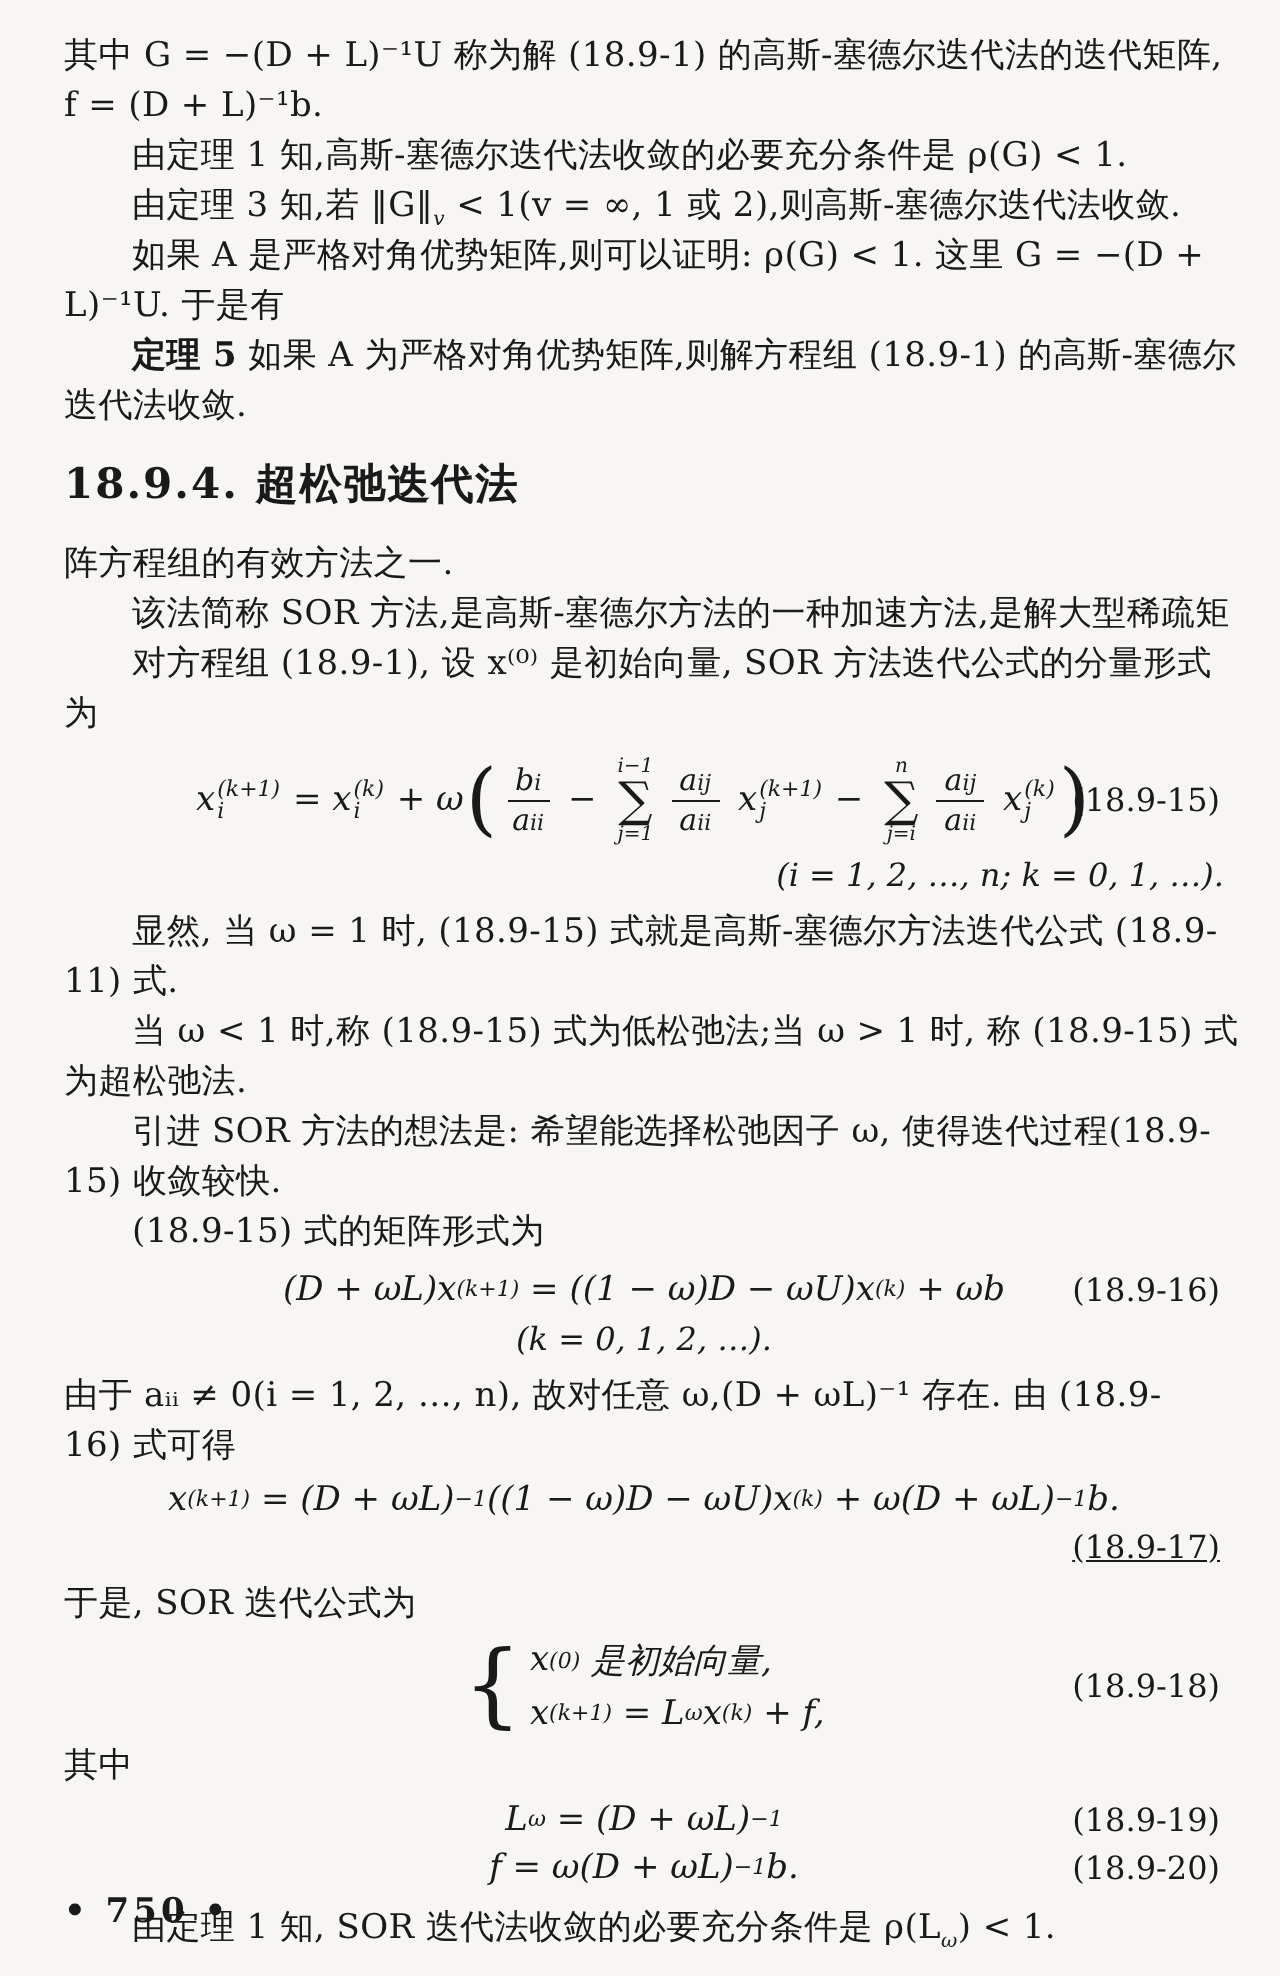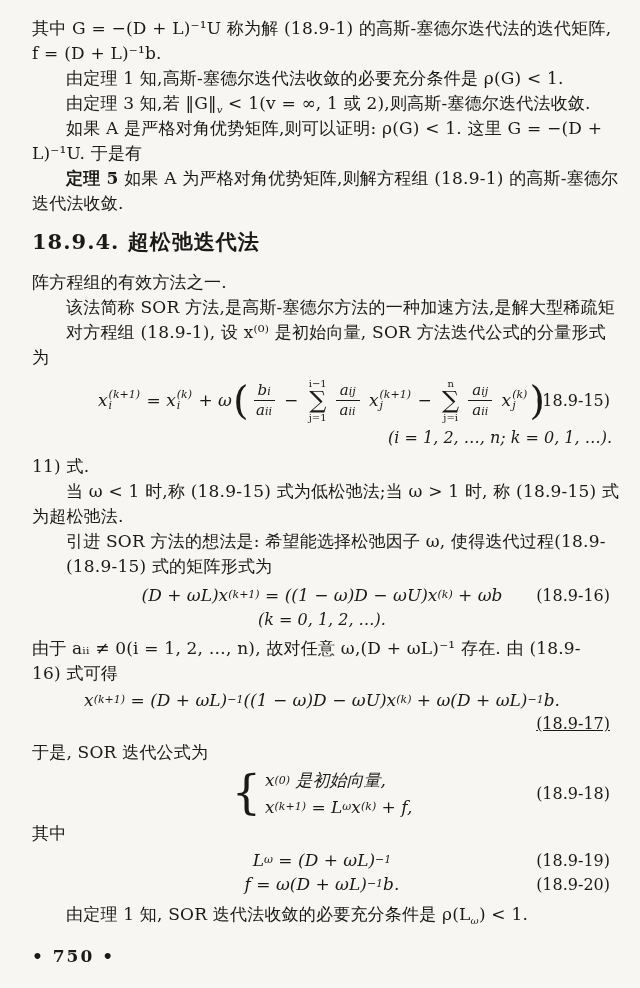--- a/index.html
+++ b/index.html
@@ -32,21 +32,21 @@
   
   .math{display:inline-flex;align-items:center;font-style:italic;font-size:17px;}
   .math .mt{white-space:pre;}
   .math sup{font-size:11px;font-style:italic;}
   .math sub{font-size:11px;font-style:italic;}
   .ss{display:inline-flex;flex-direction:column;align-items:flex-start;font-size:11px;line-height:1.05;margin:0 1px 0 1px;}
   .frac{display:inline-flex;flex-direction:column;align-items:center;font-size:15px;margin:0 4px;line-height:1.15;}
   .frac .num{border-bottom:1.2px solid #1a1a1a;padding:0 4px 1px 4px;display:inline-flex;align-items:baseline;}
   .frac .den{padding-top:1px;display:inline-flex;align-items:baseline;}
   .sum{display:inline-flex;flex-direction:column;align-items:center;margin:0 5px;font-style:normal;line-height:1;}
-  .sum .lim{font-size:10px;line-height:1.1;}
+  .sum .lim{font-size:10px;font-style:italic;line-height:1.1;}
   .sum .sigma{font-size:24px;line-height:0.95;}
   .big{font-size:40px;font-weight:400;font-style:normal;line-height:0.9;margin:0 1px;}
   .brace{font-size:46px;font-weight:400;font-style:normal;line-height:0.9;margin-right:4px;}
   .cases{display:inline-flex;flex-direction:column;align-items:flex-start;gap:5px;}
   .cases .crow{display:inline-flex;align-items:center;}
   .pagenum{position:absolute;left:32px;bottom:22px;font-size:17px;font-weight:bold;letter-spacing:2px;}
 </style>
 </head>
 <body>
 
@@ -134,24 +134,26 @@
         <span class="ss">
           <span>(k)</span>
           <span>j</span>
         </span>
         <span class="big">)</span>
       </span>
     <span class="eqnum">(18.9-15)</span>
   </div>
   <div class="condline" style="margin-bottom:4px;text-align:right;">(i = 1, 2, …, n;  k = 0, 1, …).</div>
 
+  <div class="line ind">显然, 当 ω = 1 时, (18.9-15) 式就是高斯-塞德尔方法迭代公式 (18.9-</div>
   <div class="line">11) 式.</div>
   <div class="line ind">当 ω &lt; 1 时,称 (18.9-15) 式为低松弛法;当 ω &gt; 1 时, 称 (18.9-15) 式</div>
   <div class="line">为超松弛法.</div>
   <div class="line ind">引进 SOR 方法的想法是: 希望能选择松弛因子 ω, 使得迭代过程(18.9-</div>
+  <div class="line">15) 收敛较快.</div>
   <div class="line ind">(18.9-15) 式的矩阵形式为</div>
 
   <div class="eqrow" style="margin-top:6px;">
     <span class="math">
         <span class="mt">(D + ωL)x</span>
         <sup>(k+1)</sup>
         <span class="mt"> = ((1 − ω)D − ωU)x</span>
         <sup>(k)</sup>
         <span class="mt"> + ωb</span>
       </span>

